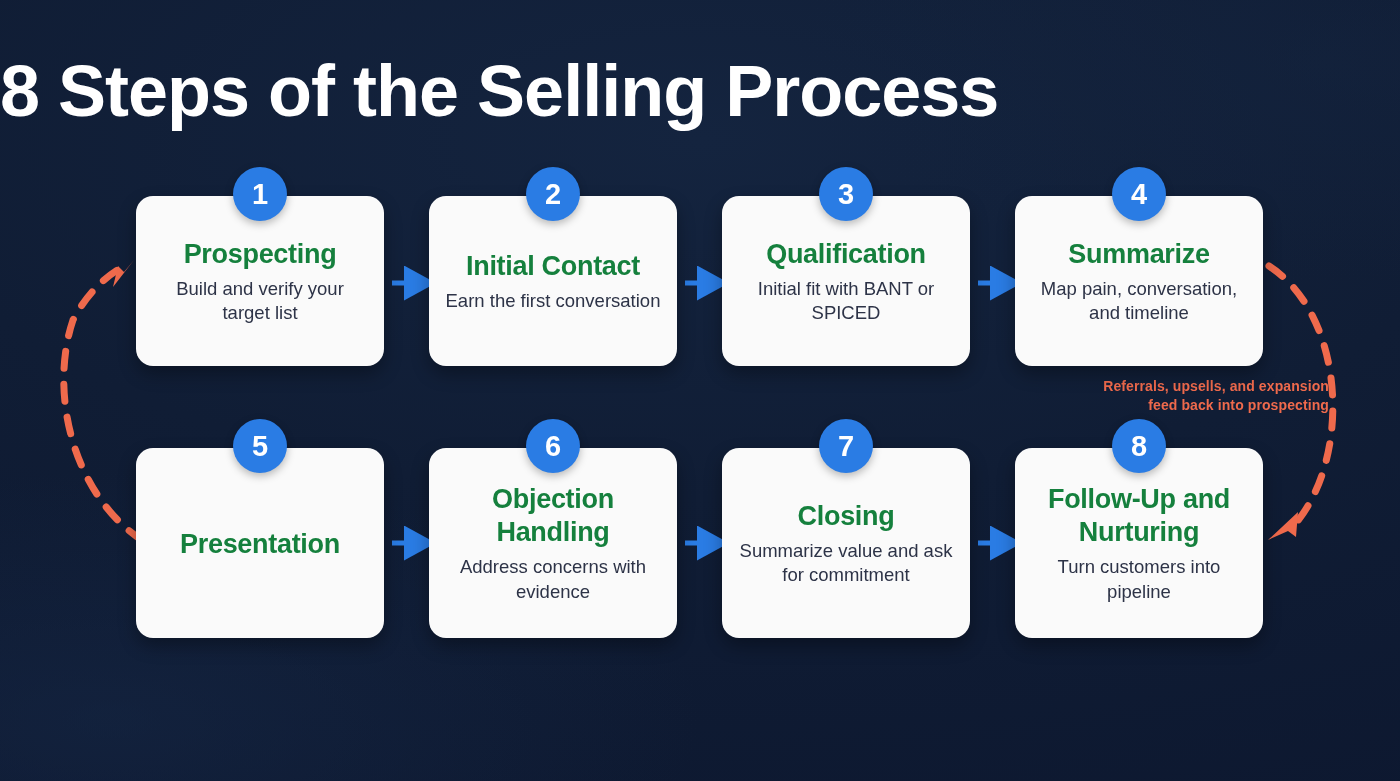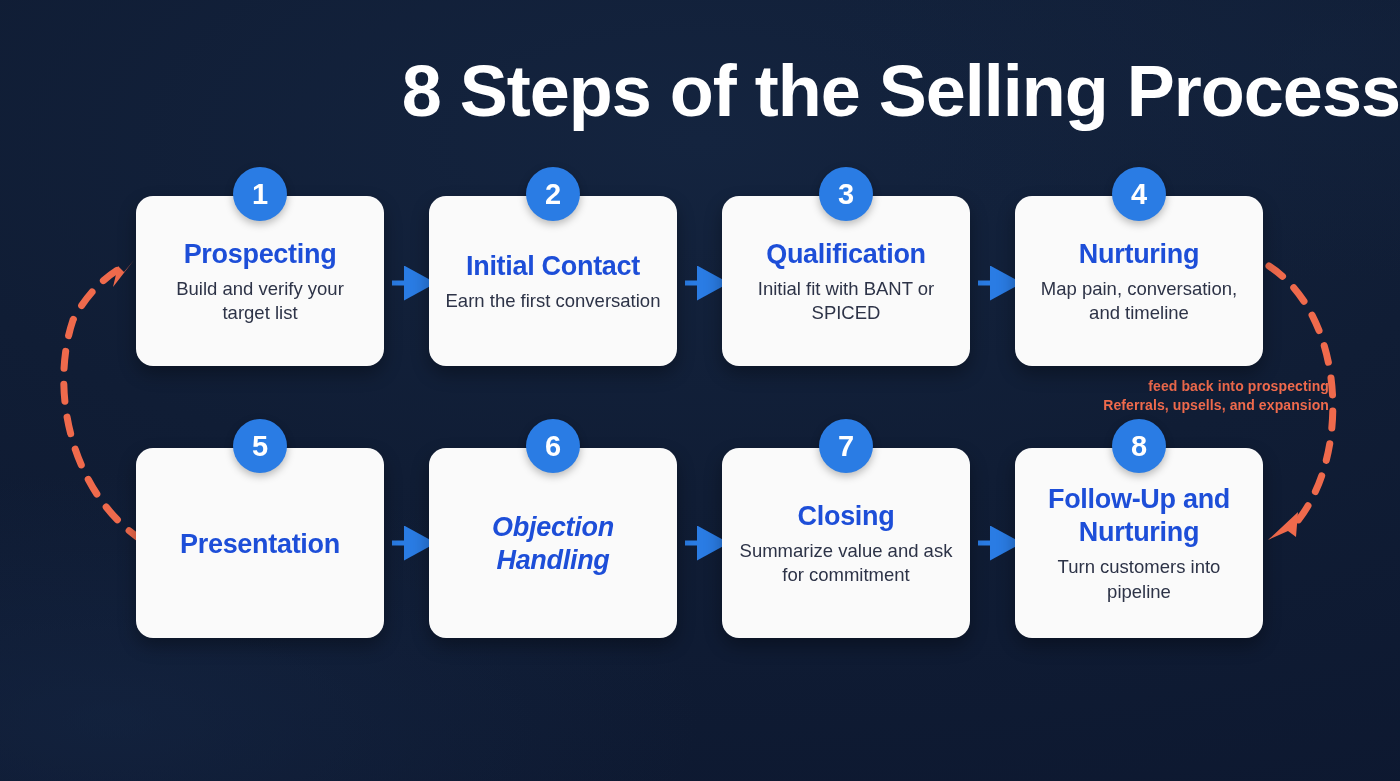--- a/index.html
+++ b/index.html
@@ -23,21 +23,21 @@
       radial-gradient(60% 45% at 8% 92%, rgba(22,40,70,.55) 0%, rgba(16,29,53,0) 70%),
       radial-gradient(55% 40% at 95% 8%, rgba(20,36,63,.5) 0%, rgba(16,29,53,0) 70%);
   }
 
   .stage { position:absolute; inset:0; }
 
   
   .title{
     position:absolute;
     top:53px; left:0; width:1400px;
-    text-align:right;
+    text-align:left;
     color:#ffffff;
     font-size:72px;
     font-weight:700;
     letter-spacing:-1px;
     line-height:1.06;
     white-space:nowrap;
   }
 
   
   .overlay{
@@ -54,21 +54,21 @@
     border-radius:17px;
     box-shadow:0 8px 18px rgba(0,0,0,.32);
     display:flex;
     flex-direction:column;
     align-items:center;
     justify-content:center;
     text-align:center;
     padding:16px 14px 14px;
   }
   .card .c-title{
-    color:#1d4ed8;
+    color:#15803d;
     font-weight:700;
     font-size:27px;
     line-height:1.22;
     letter-spacing:-.3px;
   }
   .card .c-desc{
     color:#2d3347;
     font-weight:400;
     font-size:18.5px;
     line-height:1.34;
@@ -151,22 +151,22 @@
       <path d="M1268,540 L1298,512 L1296,537 L1288,531 Z" fill="#ef6a4c"></path>
     </g>
 
     <g>
       <path d="M172,556 C78,520 46,400 73,320 C86,295 104,278 119,269" fill="none" stroke="#ef6a4c" stroke-width="7" stroke-linecap="round" stroke-dasharray="17 16"></path>
       <path d="M134,260 L113,287 L118,266 L124,272 Z" fill="#ef6a4c"></path>
     </g>
   </svg>
 
   <div class="loop-note">
+    <div>Referrals, upsells, and expansion</div>
     <div>feed back into prospecting</div>
-    <div>Referrals, upsells, and expansion</div>
   </div>
 
   <div class="card" style="left:136px; top:196px; height:170px;">
     <div class="badge">1</div>
     <div class="c-title">Prospecting</div>
     <div class="c-desc">Build and verify your target list</div>
   </div>
 
   <div class="card" style="left:429px; top:196px; height:170px;">
     <div class="badge">2</div>
@@ -175,32 +175,33 @@
   </div>
 
   <div class="card" style="left:722px; top:196px; height:170px;">
     <div class="badge">3</div>
     <div class="c-title">Qualification</div>
     <div class="c-desc">Initial fit with BANT or SPICED</div>
   </div>
 
   <div class="card" style="left:1015px; top:196px; height:170px;">
     <div class="badge">4</div>
-    <div class="c-title">Nurturing</div>
+    <div class="c-title">Summarize</div>
     <div class="c-desc">Map pain, conversation, and timeline</div>
   </div>
 
   <div class="card" style="left:136px; top:448px; height:190px;">
     <div class="badge">5</div>
     <div class="c-title">Presentation</div>
   </div>
 
   <div class="card" style="left:429px; top:448px; height:190px;">
     <div class="badge">6</div>
-    <div class="c-title" style="max-width:175px;font-style:italic;">Objection Handling</div>
+    <div class="c-title" style="max-width:175px;">Objection Handling</div>
+    <div class="c-desc">Address concerns with evidence</div>
   </div>
 
   <div class="card" style="left:722px; top:448px; height:190px;">
     <div class="badge">7</div>
     <div class="c-title">Closing</div>
     <div class="c-desc">Summarize value and ask for commitment</div>
   </div>
 
   <div class="card" style="left:1015px; top:448px; height:190px;">
     <div class="badge">8</div>

